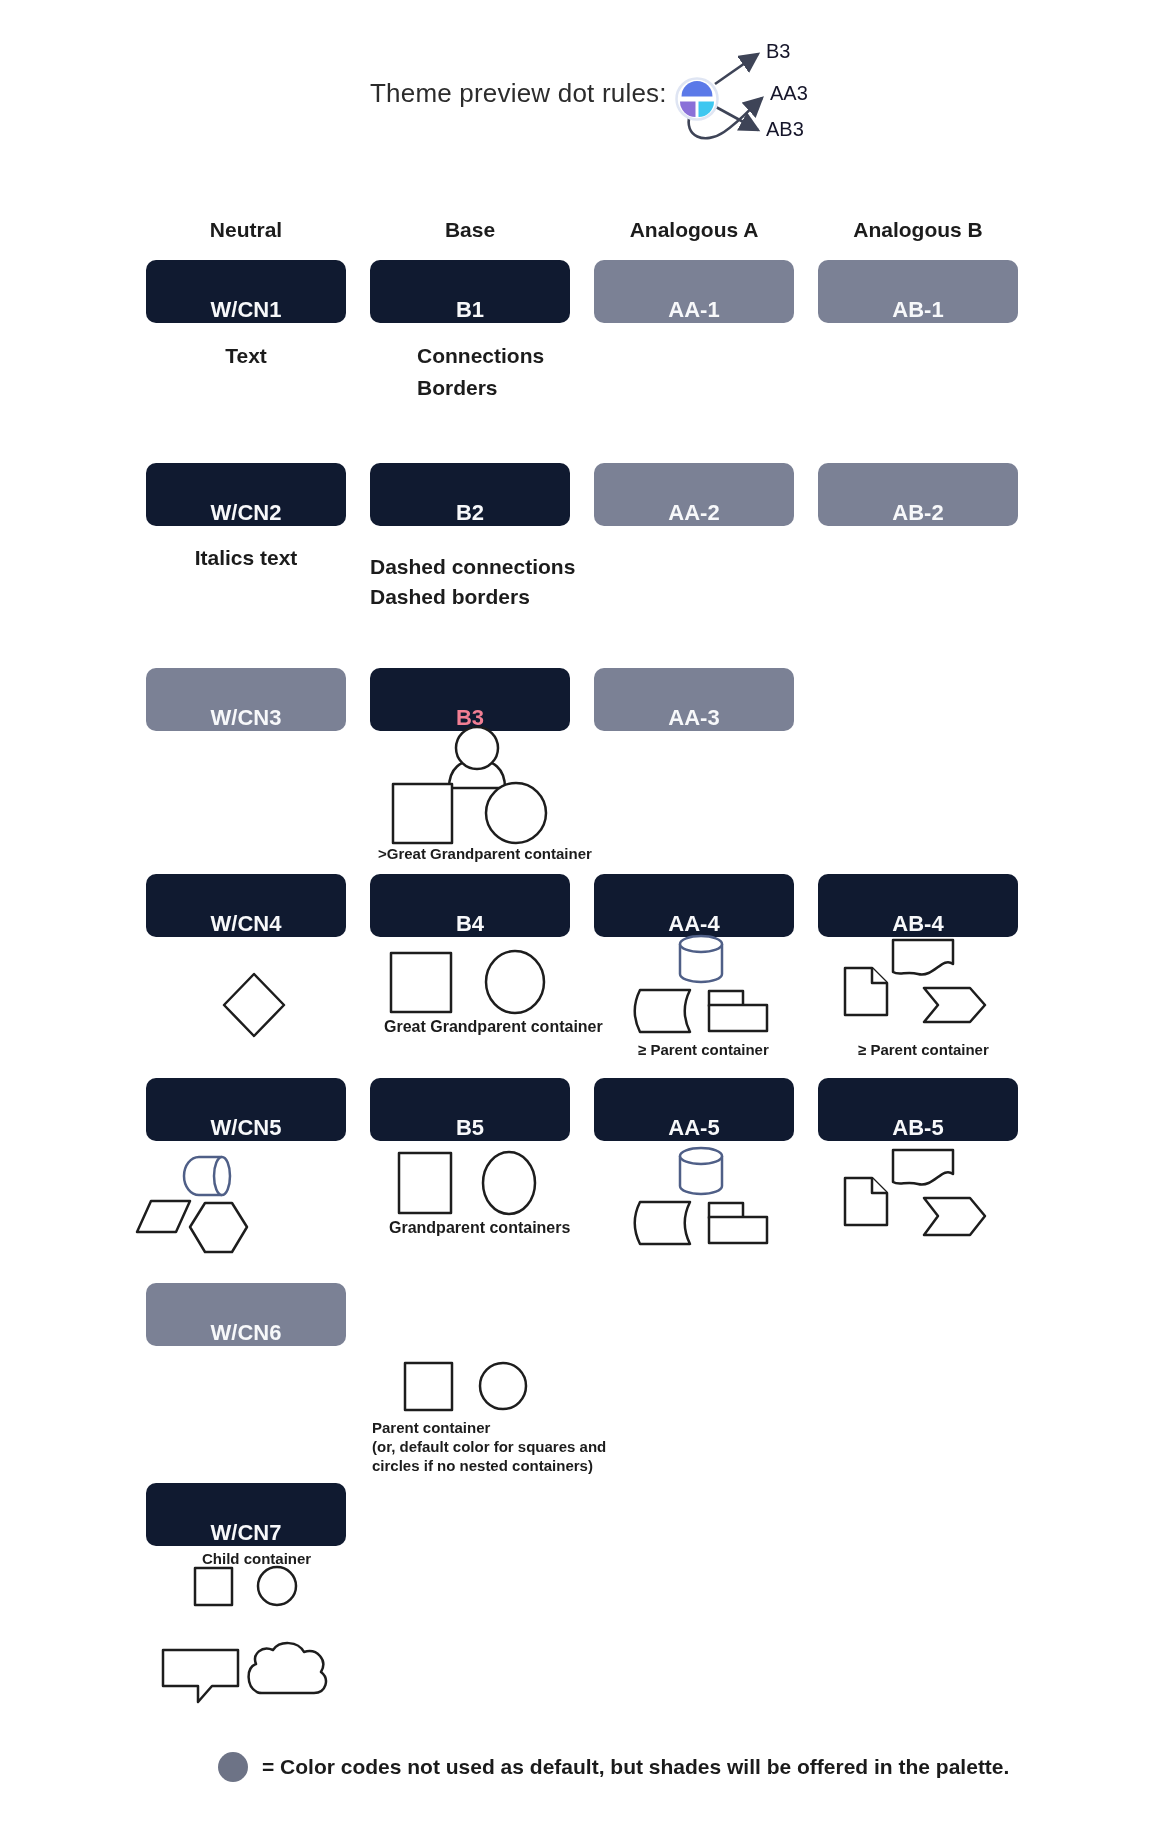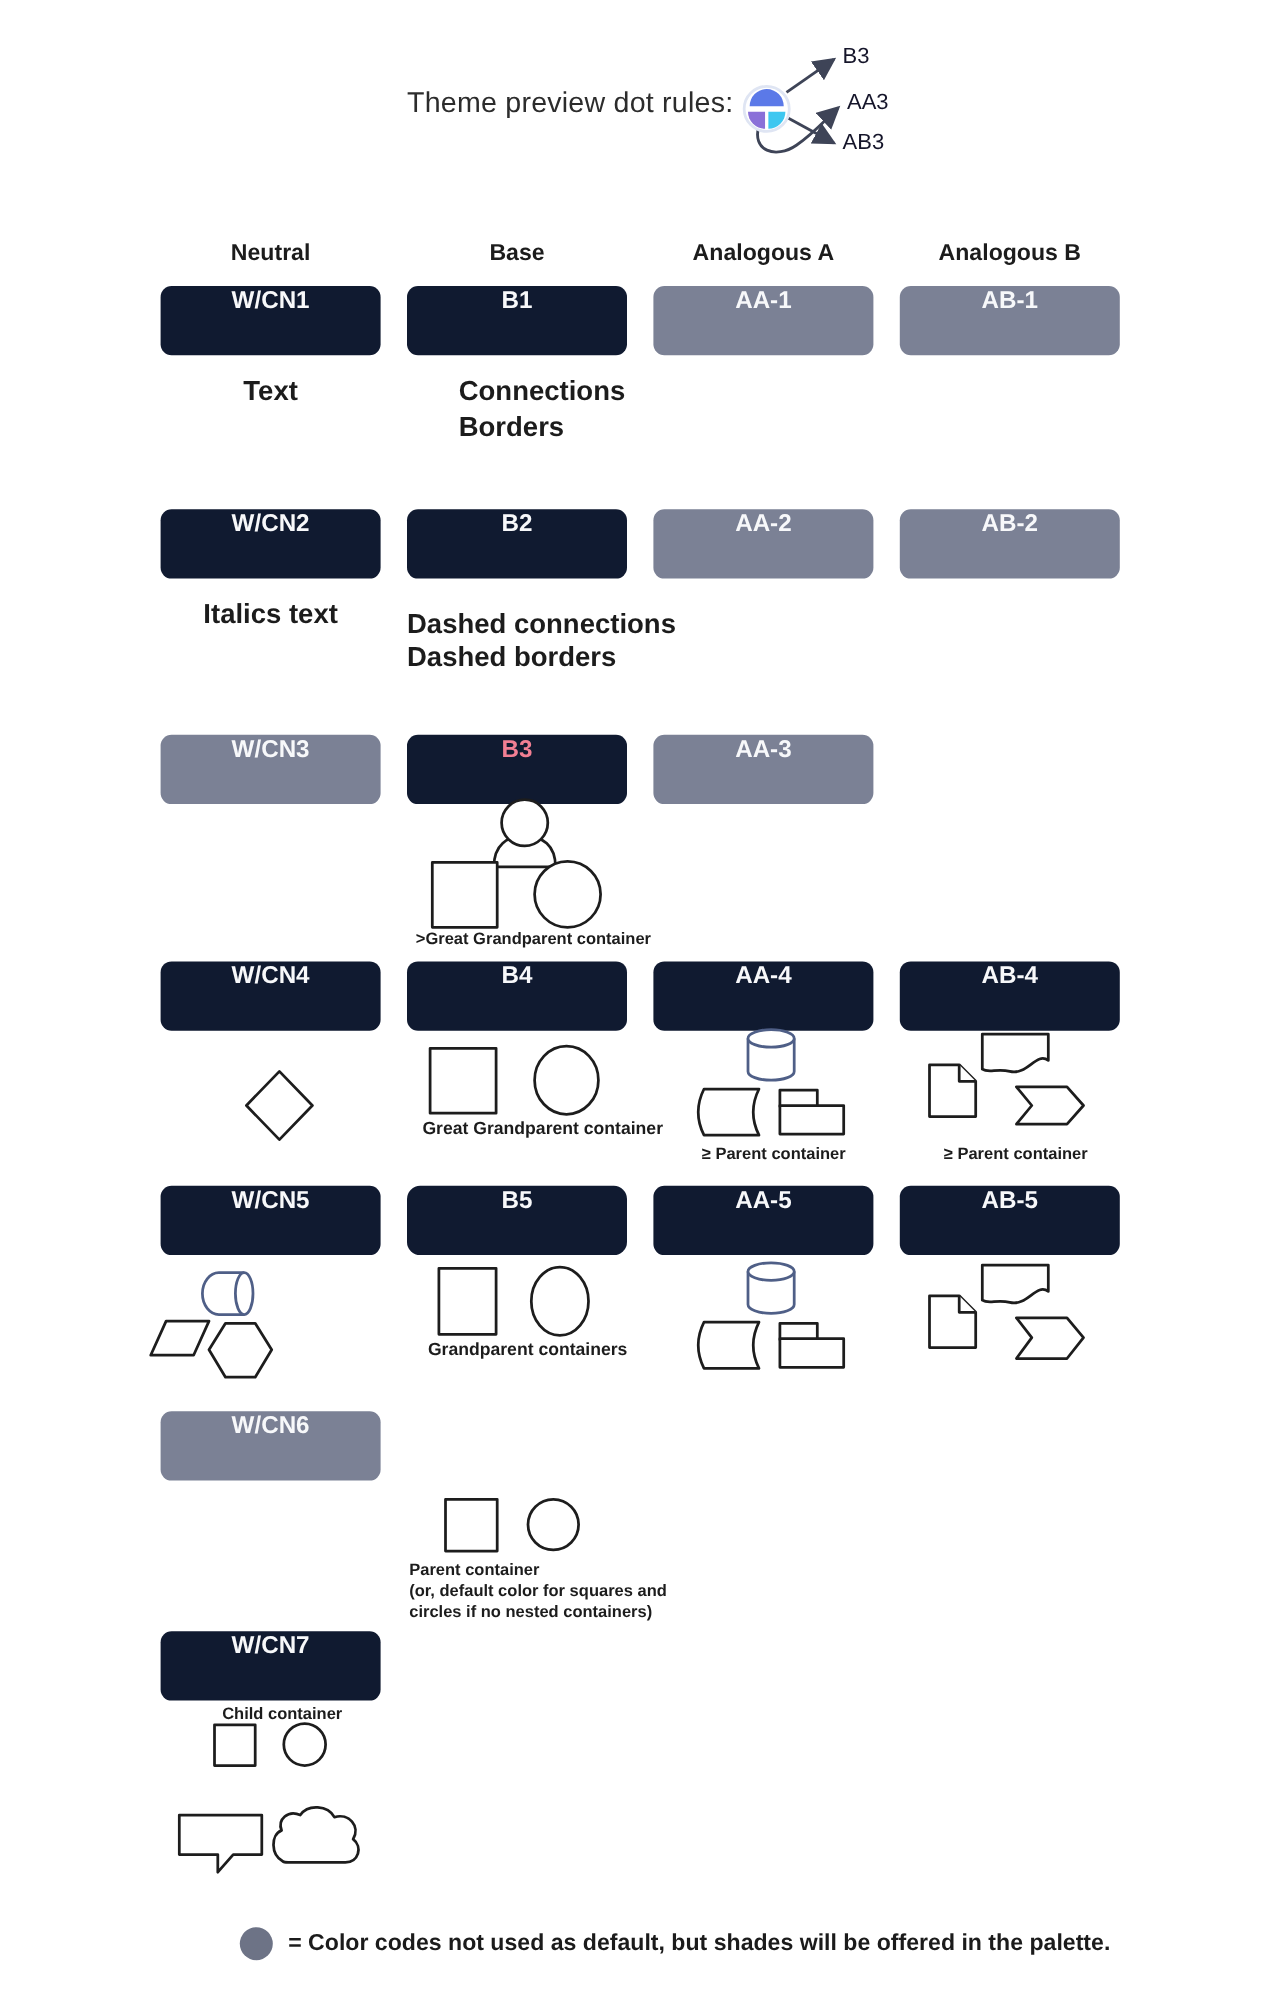--- a/index.html
+++ b/index.html
@@ -11,27 +11,27 @@
   .title{
     font-size:26px;font-weight:400;color:var(--text-dark,#2c2c2c);
     letter-spacing:0.2px;
   }
   .dot-label{font-size:20px;font-weight:500;color:#15152a;}
   .col-header{
     width:200px;text-align:center;font-size:21px;font-weight:700;color:#1c1c1c;
   }
   .chip{
     width:200px;height:63px;border-radius:10px;
-    display:flex;align-items:flex-start;justify-content:center;
+    display:flex;align-items:flex-end;justify-content:center;
     font-size:22px;font-weight:700;color:#f7f8fa;
   }
   .chip.dark{background:var(--dark,#101a30);}
   .chip.gray{background:var(--gray,#7b8195);}
   .chip .pink{color:var(--pink,#f27f93);}
-  .row-label{font-size:25px;font-weight:700;color:#1c1c1c;line-height:32px;}
+  .row-label{font-size:21px;font-weight:700;color:#1c1c1c;line-height:32px;}
   .row-label.center{width:200px;text-align:center;}
   .caption{font-size:15px;font-weight:700;color:#1c1c1c;line-height:19px;}
   .caption.md{font-size:16px;}
   .legend-text{font-size:21px;font-weight:700;color:#1b1b1b;}
   .legend-dot{
     width:30px;height:30px;border-radius:50%;background:var(--legend-dot,#6d7386);
   }
   svg{overflow:visible;}
   .shape{fill:#ffffff;stroke:var(--shape-stroke,#1d1d1d);stroke-width:2.5;stroke-linejoin:round;}
   .cyl{fill:#ffffff;stroke:var(--cylinder-stroke,#4f5f87);stroke-width:2.5;}
@@ -165,21 +165,21 @@
     <path class="shape" d="M 63,10 H 123 V 34 C 112,26 104,48 88,44 C 76,41 69,46 63,42 Z"></path>
     <path class="shape" d="M 15,38 H 42 L 57,53 V 85 H 15 Z"></path>
     <path class="shape" d="M 42,38 V 53 H 57" fill="none"></path>
     <path class="shape" d="M 94,58 H 140 L 155,75 L 140,92 H 94 L 108,75 Z"></path>
   </svg>
   <div class="abs caption" style="left:858px;top:1040px;">≥ Parent container</div>
 
   <div class="abs chip dark" style="left:146px;top:1078px;">
       <span>W/CN5</span>
     </div>
-  <div class="abs chip dark" style="left:370px;top:1078px;border-radius:12px;">
+  <div class="abs chip dark" style="left:370px;top:1078px;">
       <span>B5</span>
     </div>
   <div class="abs chip dark" style="left:594px;top:1078px;">
       <span>AA-5</span>
     </div>
   <div class="abs chip dark" style="left:818px;top:1078px;">
       <span>AB-5</span>
     </div>
 
   <svg class="abs" style="left:125px;top:1145px;" width="130" height="115" viewBox="0 0 130 115">

